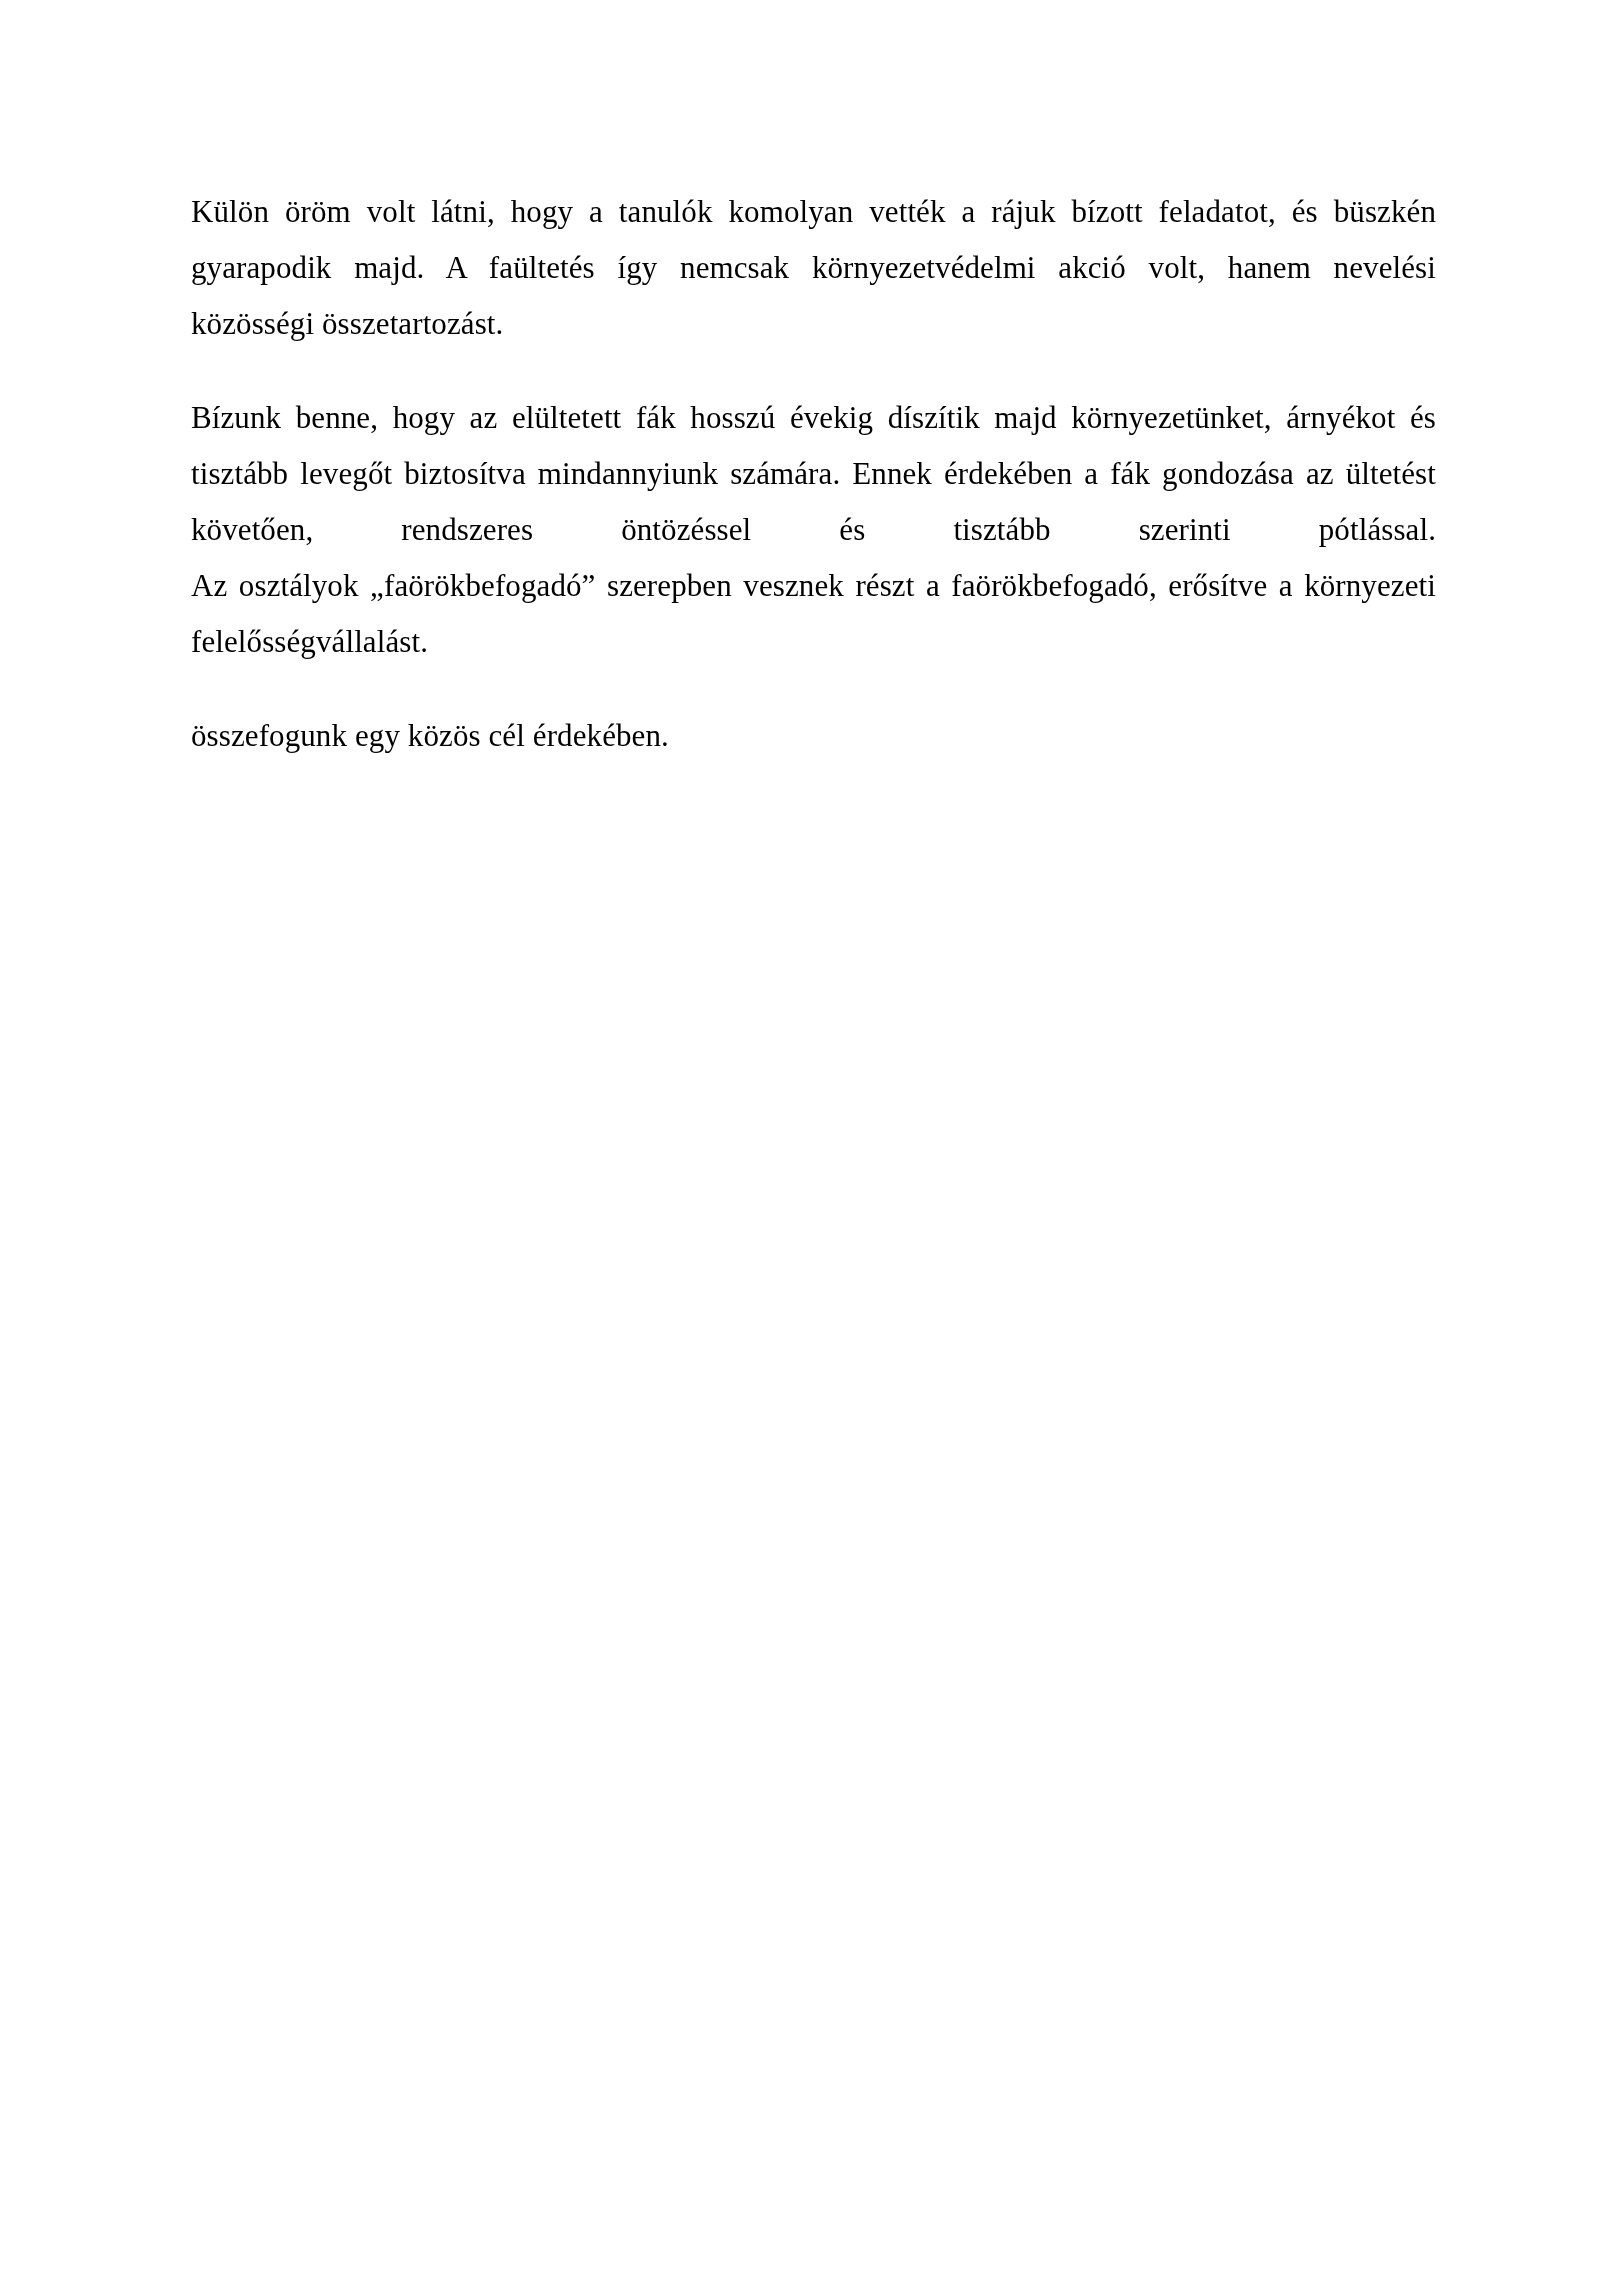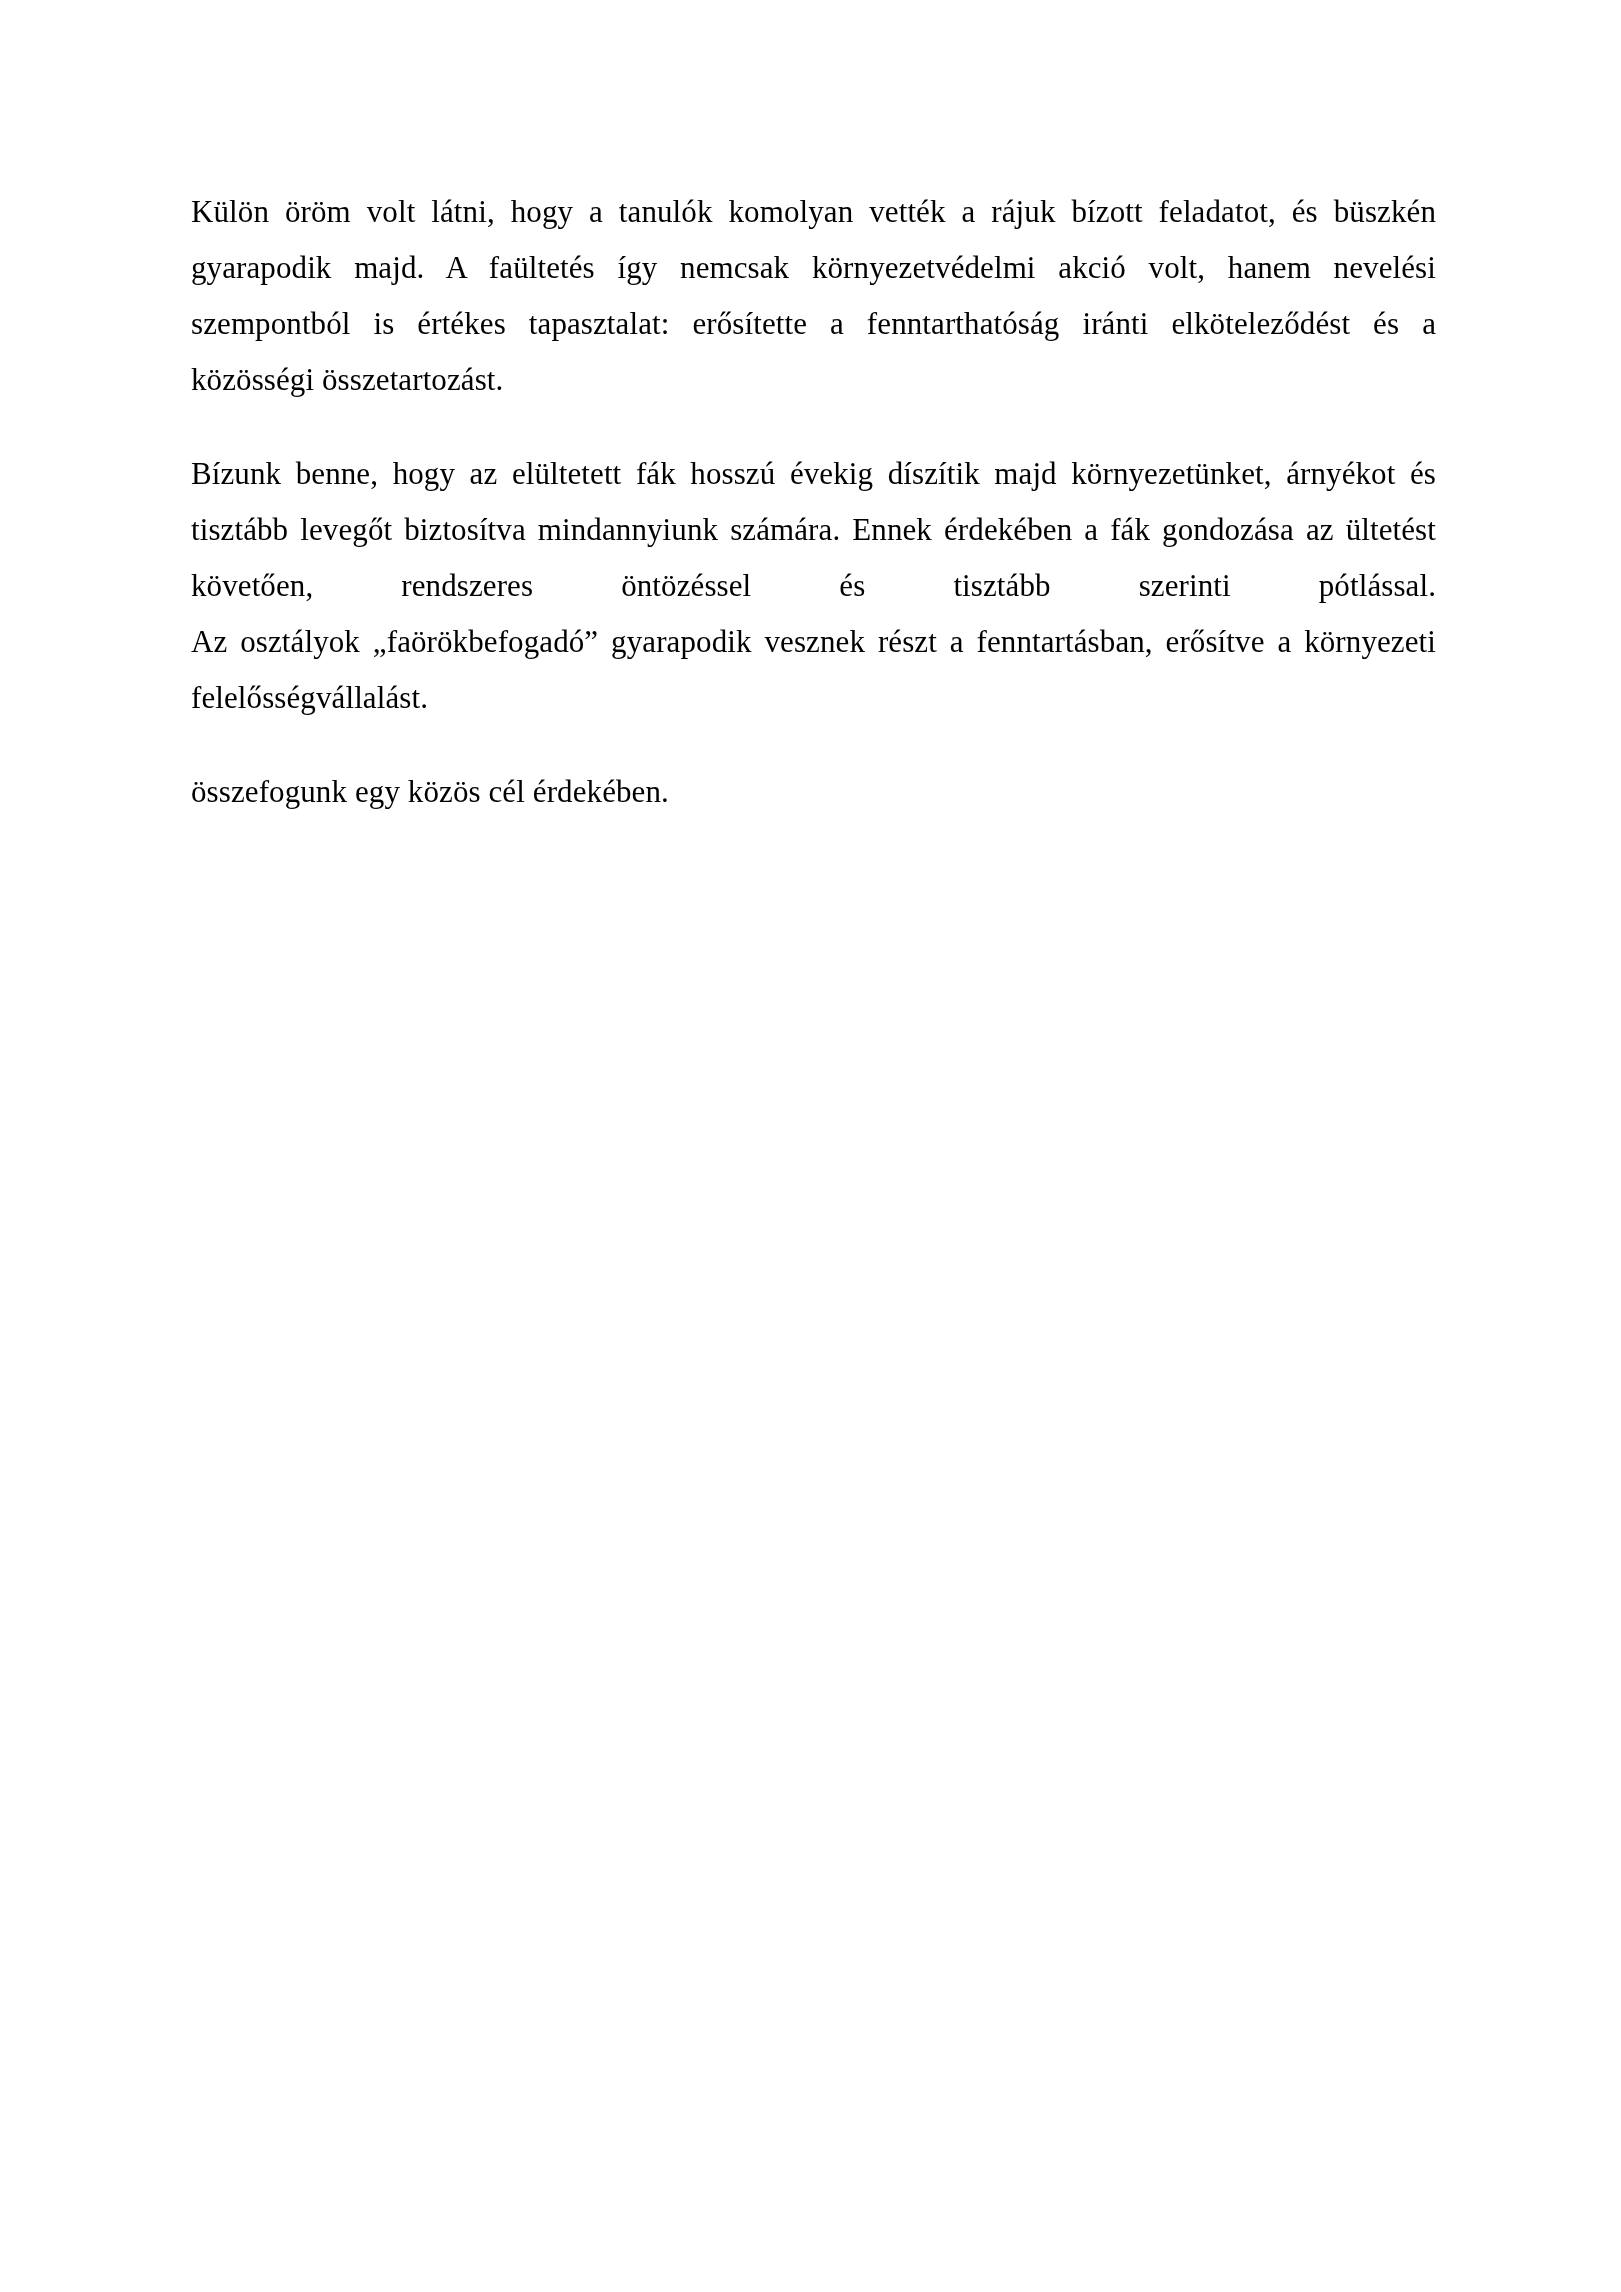--- a/index.html
+++ b/index.html
@@ -54,29 +54,28 @@
 </style>
 </head>
 <body>
 
 <div class="page">
   <div class="textblock">
 
     <p class="para">
       <span class="ln just">Külön öröm volt látni, hogy a tanulók komolyan vették a rájuk bízott feladatot, és büszkén</span>
       <span class="ln just">gyarapodik majd. A faültetés így nemcsak környezetvédelmi akció volt, hanem nevelési</span>
-      <span class="ln just">szempontból is értékes tapasztalat: erősítette a fenntarthatóság iránti elköteleződést és a</span>
       <span class="ln last">közösségi összetartozást.</span>
     </p>
 
     <p class="para">
       <span class="ln just">Bízunk benne, hogy az elültetett fák hosszú évekig díszítik majd környezetünket, árnyékot és</span>
       <span class="ln just">tisztább levegőt biztosítva mindannyiunk számára. Ennek érdekében a fák gondozása az ültetést</span>
       <span class="ln just">követően, rendszeres öntözéssel és tisztább szerinti pótlással.</span>
-      <span class="ln just"><span>Az osztályok </span><span class="bold-term">„faörökbefogadó</span><span>” gyarapodik vesznek részt a fenntartásban, erősítve a környezeti</span></span>
+      <span class="ln just"><span>Az osztályok </span><span class="bold-term">„faörökbefogadó</span><span>” szerepben vesznek részt a faörökbefogadó, erősítve a környezeti</span></span>
       <span class="ln last">felelősségvállalást.</span>
     </p>
 
     <p class="para">
       <span class="ln last">összefogunk egy közös cél érdekében.</span>
     </p>
 
   </div>
 </div>
 

